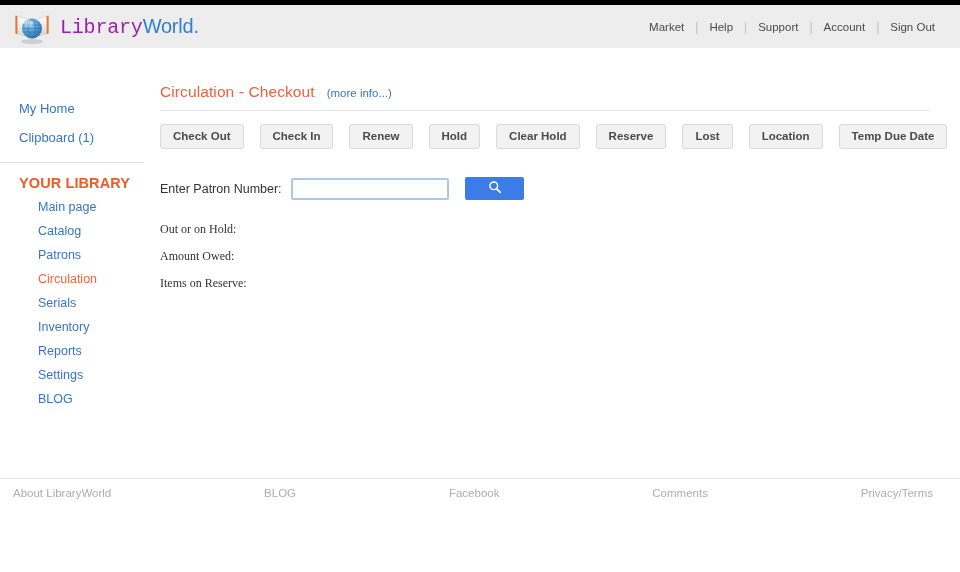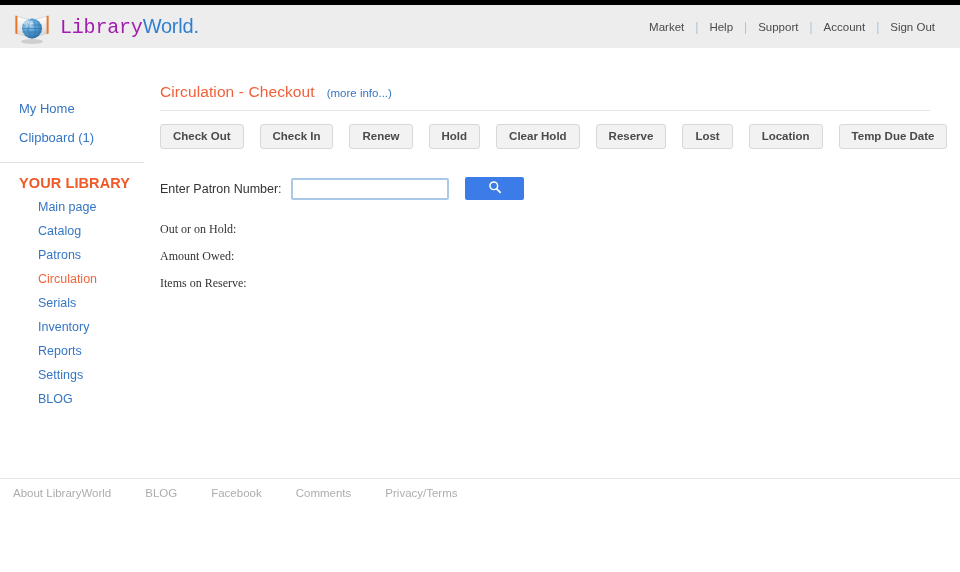--- a/index.html
+++ b/index.html
@@ -218,21 +218,21 @@
     position: absolute;
     left: 0; top: 478px;
     width: 960px; height: 1px;
     background: #e8e8e8;
   }
   .footer {
     position: absolute;
     left: 0; top: 487px;
     width: 946px;
     display: flex;
-    justify-content: flex-start;
+    justify-content: space-between;
     gap: 8px;
     font-size: 11.5px;
   }
   .footer a {
     color: #adadad;
     text-decoration: none;
     padding: 0 13px;
     white-space: nowrap;
   }
 </style>

